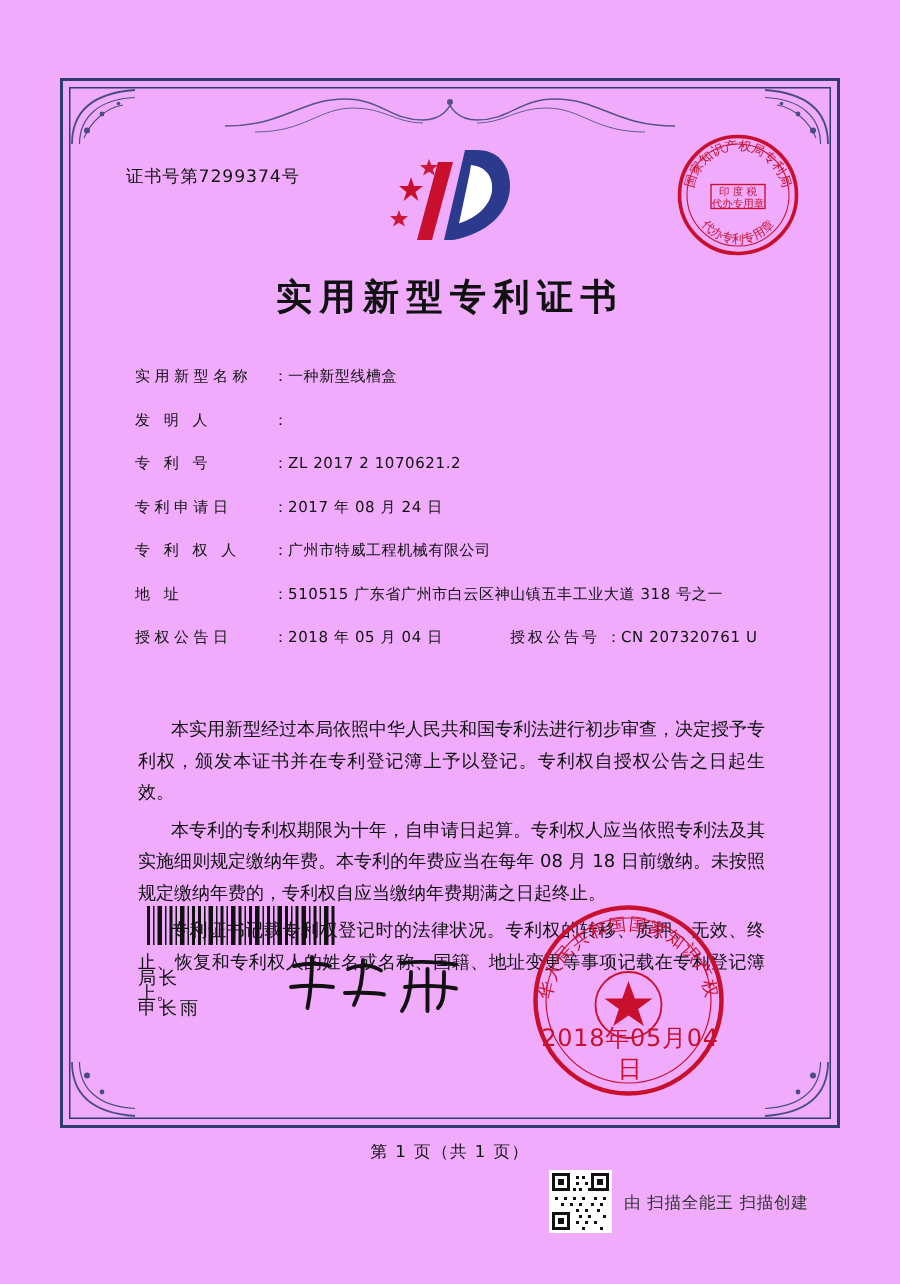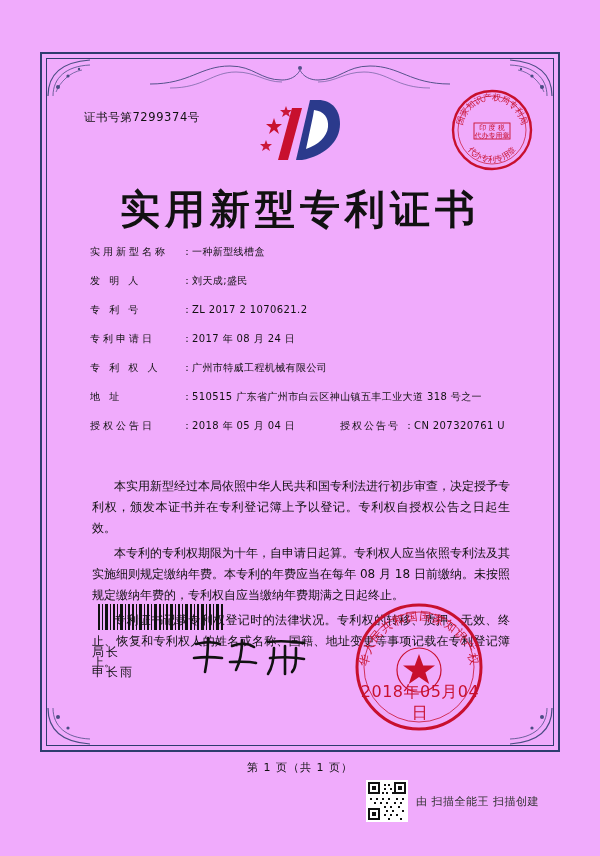--- a/index.html
+++ b/index.html
@@ -97,21 +97,21 @@
   }
   .seal-top svg { width: 100%; height: 100%; display: block; }
 
   
   .title {
     position: absolute;
     left: 0;
     top: 182px;
     width: 600px;
     text-align: center;
-    font-size: 40px;
+    font-size: 24px;
     font-weight: bold;
     letter-spacing: 5px;
     color: #111;
   }
 
   
   .fields {
     position: absolute;
     left: 90px;
     top: 244px;
@@ -343,21 +343,20 @@
 
   <div class="fields">
     <div class="frow">
       <div class="flabel">实用新型名称</div>
       <div class="fcolon">：</div>
       <div class="fvalue">一种新型线槽盒</div>
     </div>
     <div class="frow">
       <div class="flabel">发 明 人</div>
       <div class="fcolon">：</div>
-      <div class="fvalue">刘天成;盛民</div>
     </div>
     <div class="frow">
       <div class="flabel">专 利 号</div>
       <div class="fcolon">：</div>
       <div class="fvalue">ZL 2017 2 1070621.2</div>
     </div>
     <div class="frow">
       <div class="flabel">专利申请日</div>
       <div class="fcolon">：</div>
       <div class="fvalue">2017 年 08 月 24 日</div>

